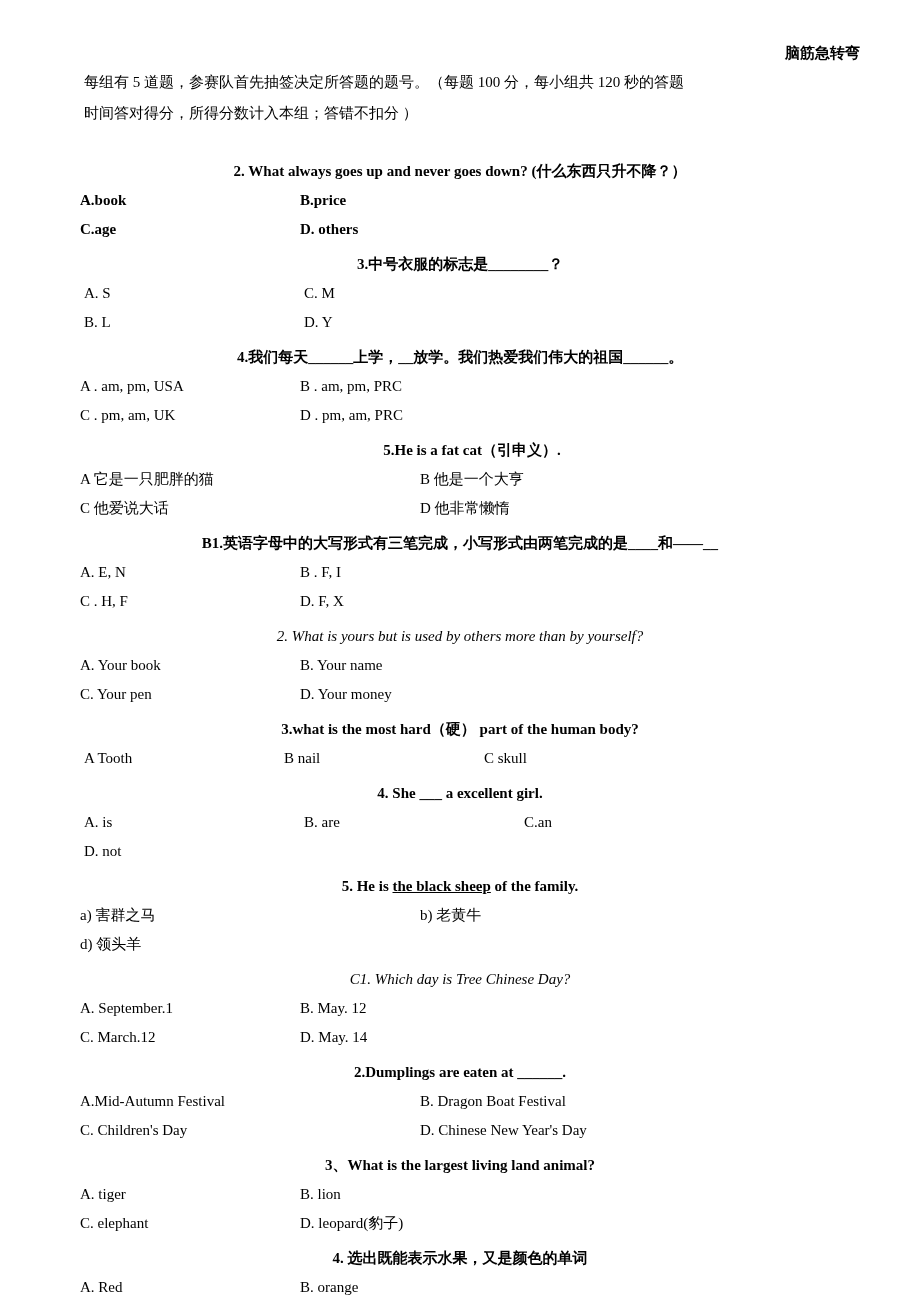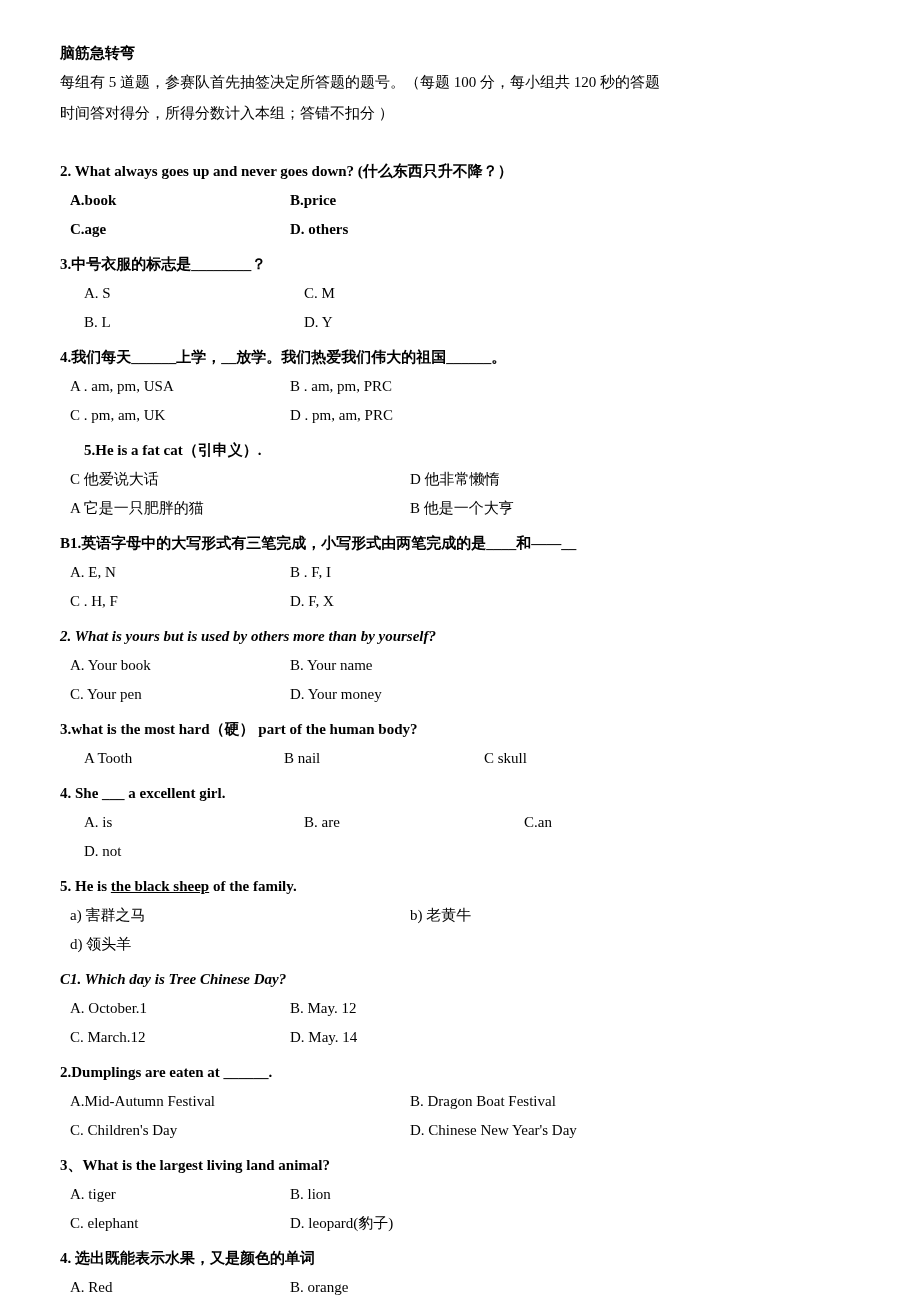--- a/index.html
+++ b/index.html
@@ -12,39 +12,42 @@
       font-family: "SimSun", "宋体", "Times New Roman", serif;
       font-size: 15px;
       color: #000000;
       padding: 40px 60px;
       line-height: 1.8;
       width: 920px;
     }
     .section-title {
       font-weight: bold;
       margin-bottom: 2px;
+      text-align: right;
     }
     .intro {
       margin-bottom: 4px;
+      margin-left: 24px;
     }
     .question-block {
       margin-bottom: 6px;
     }
     .question-text {
       font-weight: bold;
       margin-bottom: 2px;
+      text-align: center;
     }
     .question-text.italic {
       font-style: italic;
-      font-weight: bold;
+      font-weight: normal;
     }
     .options-row {
       display: flex;
       flex-wrap: wrap;
-      margin-left: 10px;
+      margin-left: 20px;
     }
     .option {
       min-width: 220px;
       margin-bottom: 2px;
     }
     .option-wide {
       min-width: 340px;
     }
     .option-half {
       min-width: 200px;
@@ -109,26 +112,26 @@
     <div class="options-row">
       <div class="option">C . pm, am, UK</div>
       <div class="option">D .   pm, am, PRC</div>
     </div>
   </div>
 
   
   <div class="question-block">
     <div class="question-text indent">5.He is a fat cat（引申义）.</div>
     <div class="options-row">
+      <div class="option option-wide">A 它是一只肥胖的猫</div>
+      <div class="option">B 他是一个大亨</div>
+    </div>
+    <div class="options-row">
       <div class="option option-wide">C 他爱说大话</div>
       <div class="option">D 他非常懒惰</div>
-    </div>
-    <div class="options-row">
-      <div class="option option-wide">A 它是一只肥胖的猫</div>
-      <div class="option">B 他是一个大亨</div>
     </div>
   </div>
 
   
   <div class="question-block">
     <div class="question-text">B1.英语字母中的大写形式有三笔完成，小写形式由两笔完成的是____和——__</div>
     <div class="options-row">
       <div class="option">A.   E, N</div>
       <div class="option">B . F, I</div>
     </div>
@@ -181,21 +184,21 @@
     </div>
     <div class="options-row">
       <div class="option">d)   领头羊</div>
     </div>
   </div>
 
   
   <div class="question-block">
     <div class="question-text italic"><em>C1. Which day is Tree Chinese Day?</em></div>
     <div class="options-row">
-      <div class="option">A. October.1</div>
+      <div class="option">A. September.1</div>
       <div class="option">B. May. 12</div>
     </div>
     <div class="options-row">
       <div class="option">C. March.12</div>
       <div class="option">D. May. 14</div>
     </div>
   </div>
 
   
   <div class="question-block">

